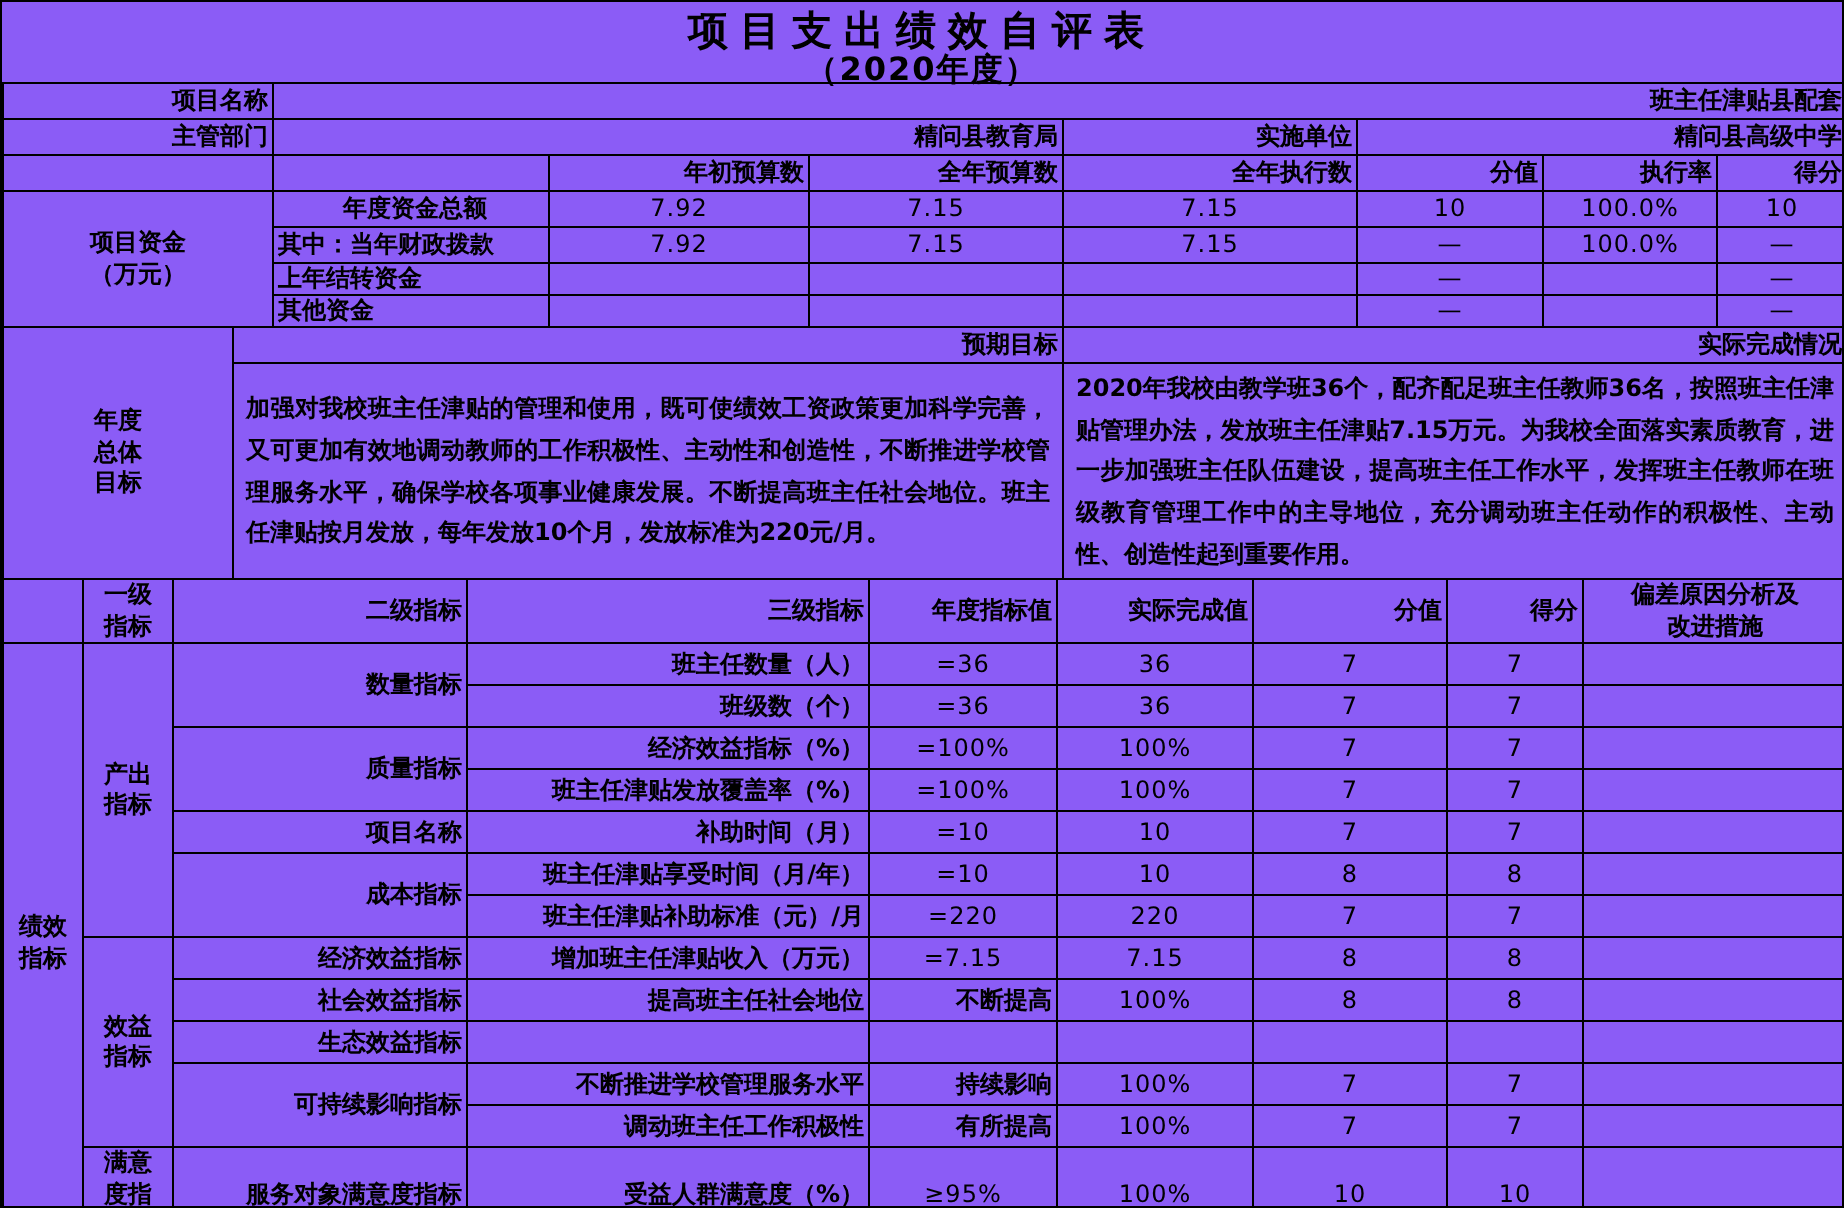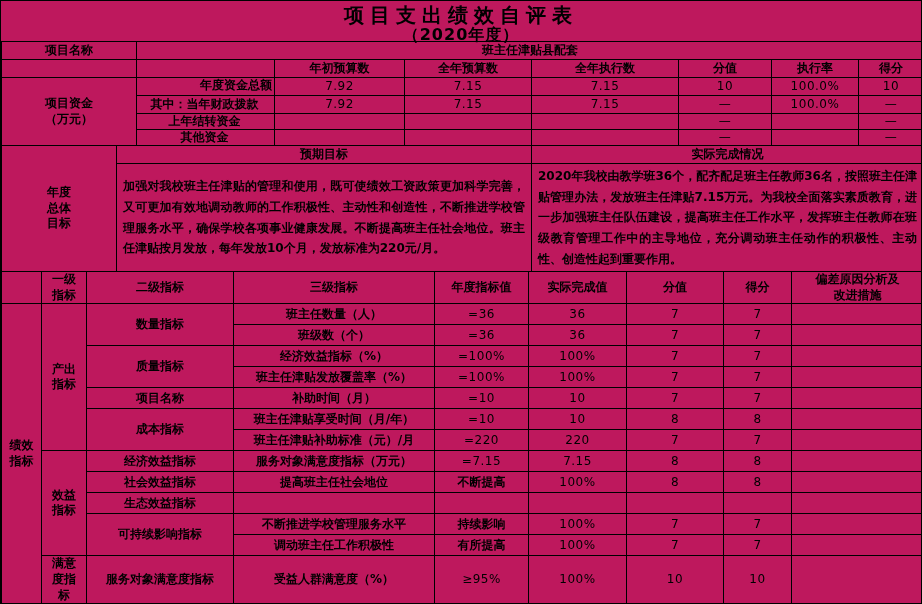--- a/index.html
+++ b/index.html
@@ -1,39 +1,39 @@
 <!DOCTYPE html>
 <html><head>
 <meta charset="utf-8">
 <style>
   html,body{margin:0;padding:0;background:#fff;}
   .sheet{
     width:920px;height:602px;border:1px solid #000;border-bottom:2px solid #000;
-    overflow:hidden;background:#be185d;color:#000;
+    overflow:hidden;background:#8b5cf6;color:#000;
     font-family:"DejaVu Sans","Liberation Sans",sans-serif;
   }
   .titlebox{height:41px;text-align:center;padding-top:2px;box-sizing:border-box;}
   .title{font-size:20px;font-weight:bold;letter-spacing:6px;line-height:24px;}
   .subtitle{font-size:16px;font-weight:bold;letter-spacing:1px;line-height:15px;}
   table{border-collapse:collapse;table-layout:fixed;width:100%;margin-top:-1px;}
   td{
     border:1px solid #000;text-align:center;vertical-align:middle;
     font-size:12px;line-height:1.25;padding:0 2px;overflow:hidden;
     word-break:break-all;
   }
-  .zh{font-weight:bold;}
+  .zh{font-weight:bold;text-align:right;}
   .num{font-weight:normal;font-size:12px;letter-spacing:0.5px;}
   .vlabel{width:2.1em;margin:0 auto;font-weight:bold;line-height:1.3;}
   .wlabel{width:4.2em;margin:0 auto;font-weight:bold;line-height:1.3;}
   .goaltext{
     text-align:justify;vertical-align:middle;padding:2px 6px;
     font-weight:bold;font-size:12px;line-height:1.72;
   }
-  .lft{text-align:right;padding-left:6px;font-family:Liberation Mono, monospace;}
-  .rgt{text-align:center;padding-right:4px;}
+  .lft{text-align:center;padding-left:6px;}
+  .rgt{text-align:left;padding-right:4px;}
   .devhead{width:7.6em;margin:0 auto;font-weight:bold;line-height:1.3;}
   .t4 td.rowcell{height:20px;}
 </style>
 </head>
 <body>
 
 <div class="sheet">
 
   <div class="titlebox">
     <div class="title">项目支出绩效自评表</div>
@@ -44,20 +44,26 @@
     <colgroup>
         <col style="width:135px">
         <col style="width:395px">
         <col style="width:147px">
         <col style="width:245px">
       </colgroup>
     <tbody>
         <tr style="height:18px">
       <td class="zh">项目名称</td>
       <td class="zh" colspan="3">班主任津贴县配套</td>
+    </tr>
+    <tr style="height:18px">
+      <td class="zh">主管部门</td>
+      <td class="zh">精问县教育局</td>
+      <td class="zh">实施单位</td>
+      <td class="zh">精问县高级中学</td>
     </tr>
   </tbody>
     </table>
 
   <table>
     <colgroup>
       <col style="width:135px">
         <col style="width:138px">
         <col style="width:130px">
         <col style="width:127px">
@@ -233,21 +239,21 @@
       <td class="num">220</td>
       <td class="num">7</td>
       <td class="num">7</td>
       <td></td>
     </tr>
     <tr>
       <td rowspan="5">
             <div class="vlabel">效益指标</div>
           </td>
       <td class="zh rowcell">经济效益指标</td>
-      <td class="zh rowcell">服务对象满意度指标（万元）</td>
+      <td class="zh rowcell">增加班主任津贴收入（万元）</td>
       <td class="num">=7.15</td>
       <td class="num">7.15</td>
       <td class="num">8</td>
       <td class="num">8</td>
       <td></td>
     </tr>
     <tr>
       <td class="zh rowcell">社会效益指标</td>
       <td class="zh rowcell">提高班主任社会地位</td>
       <td class="zh">不断提高</td>

